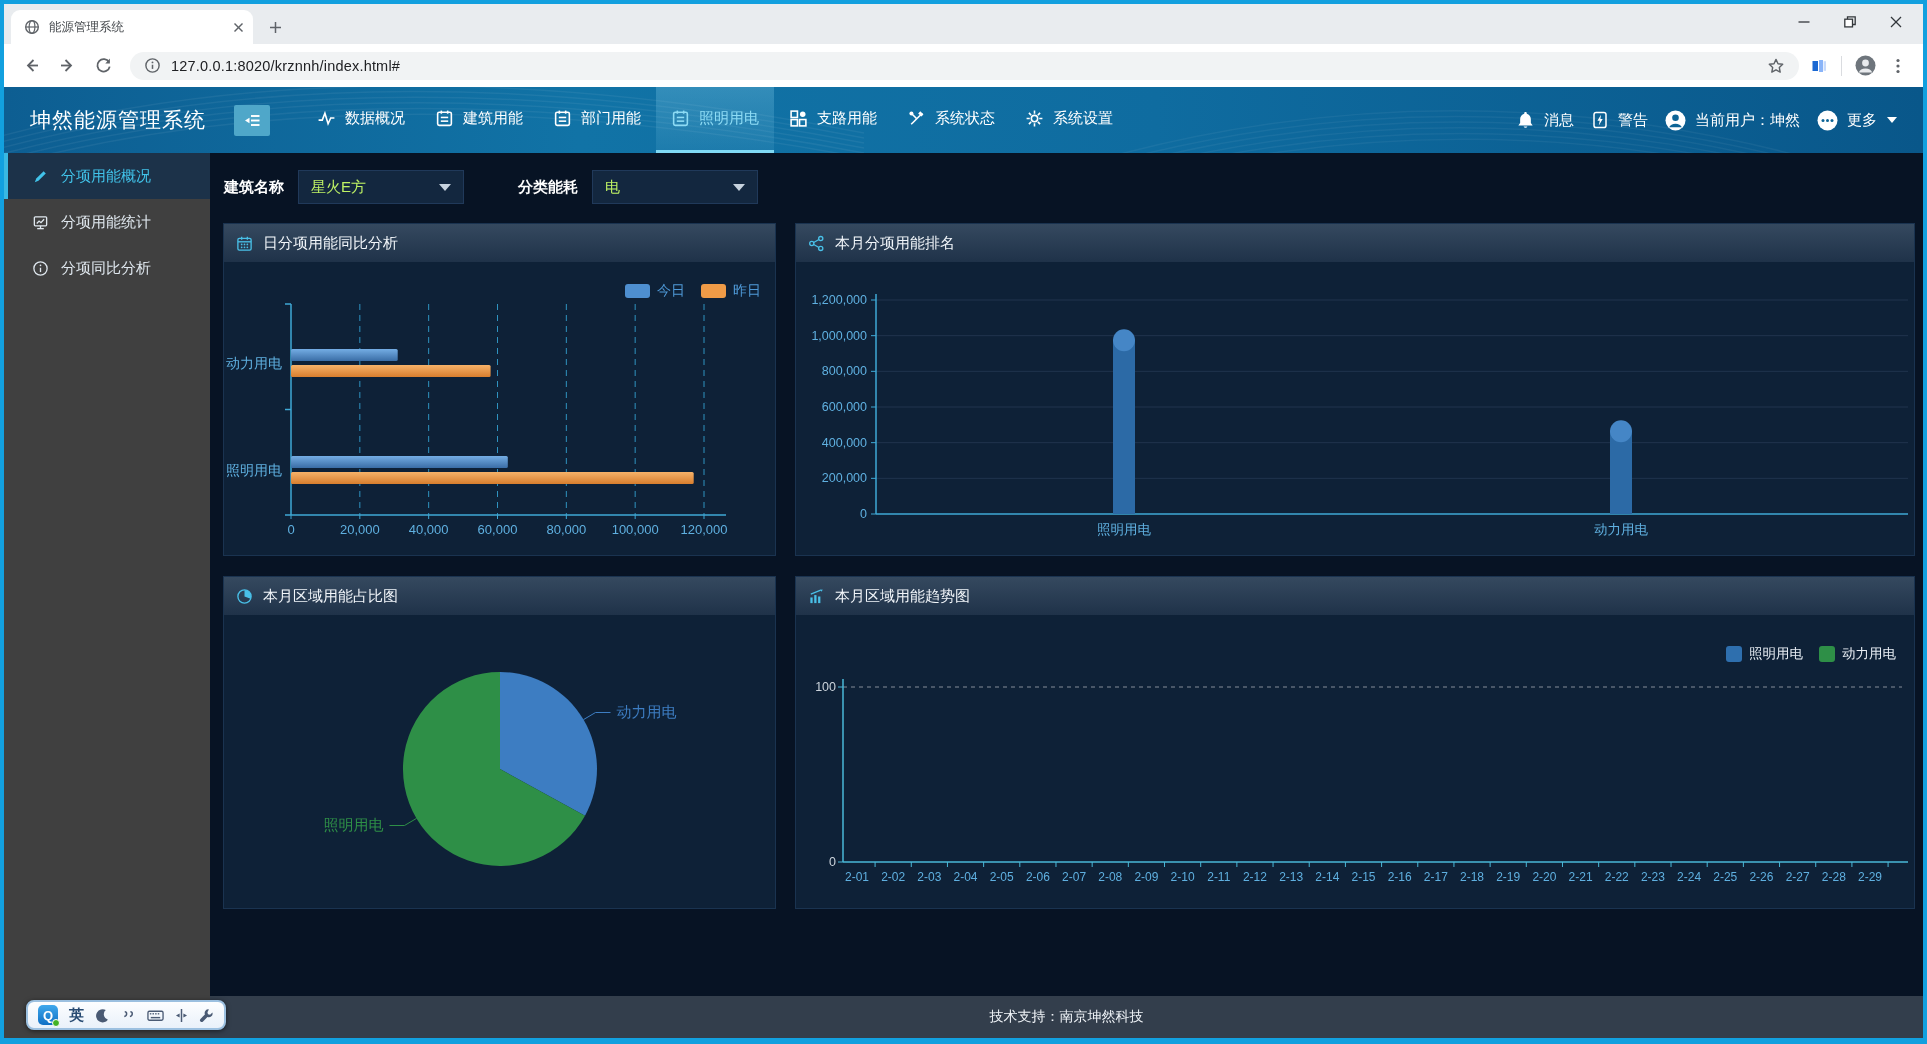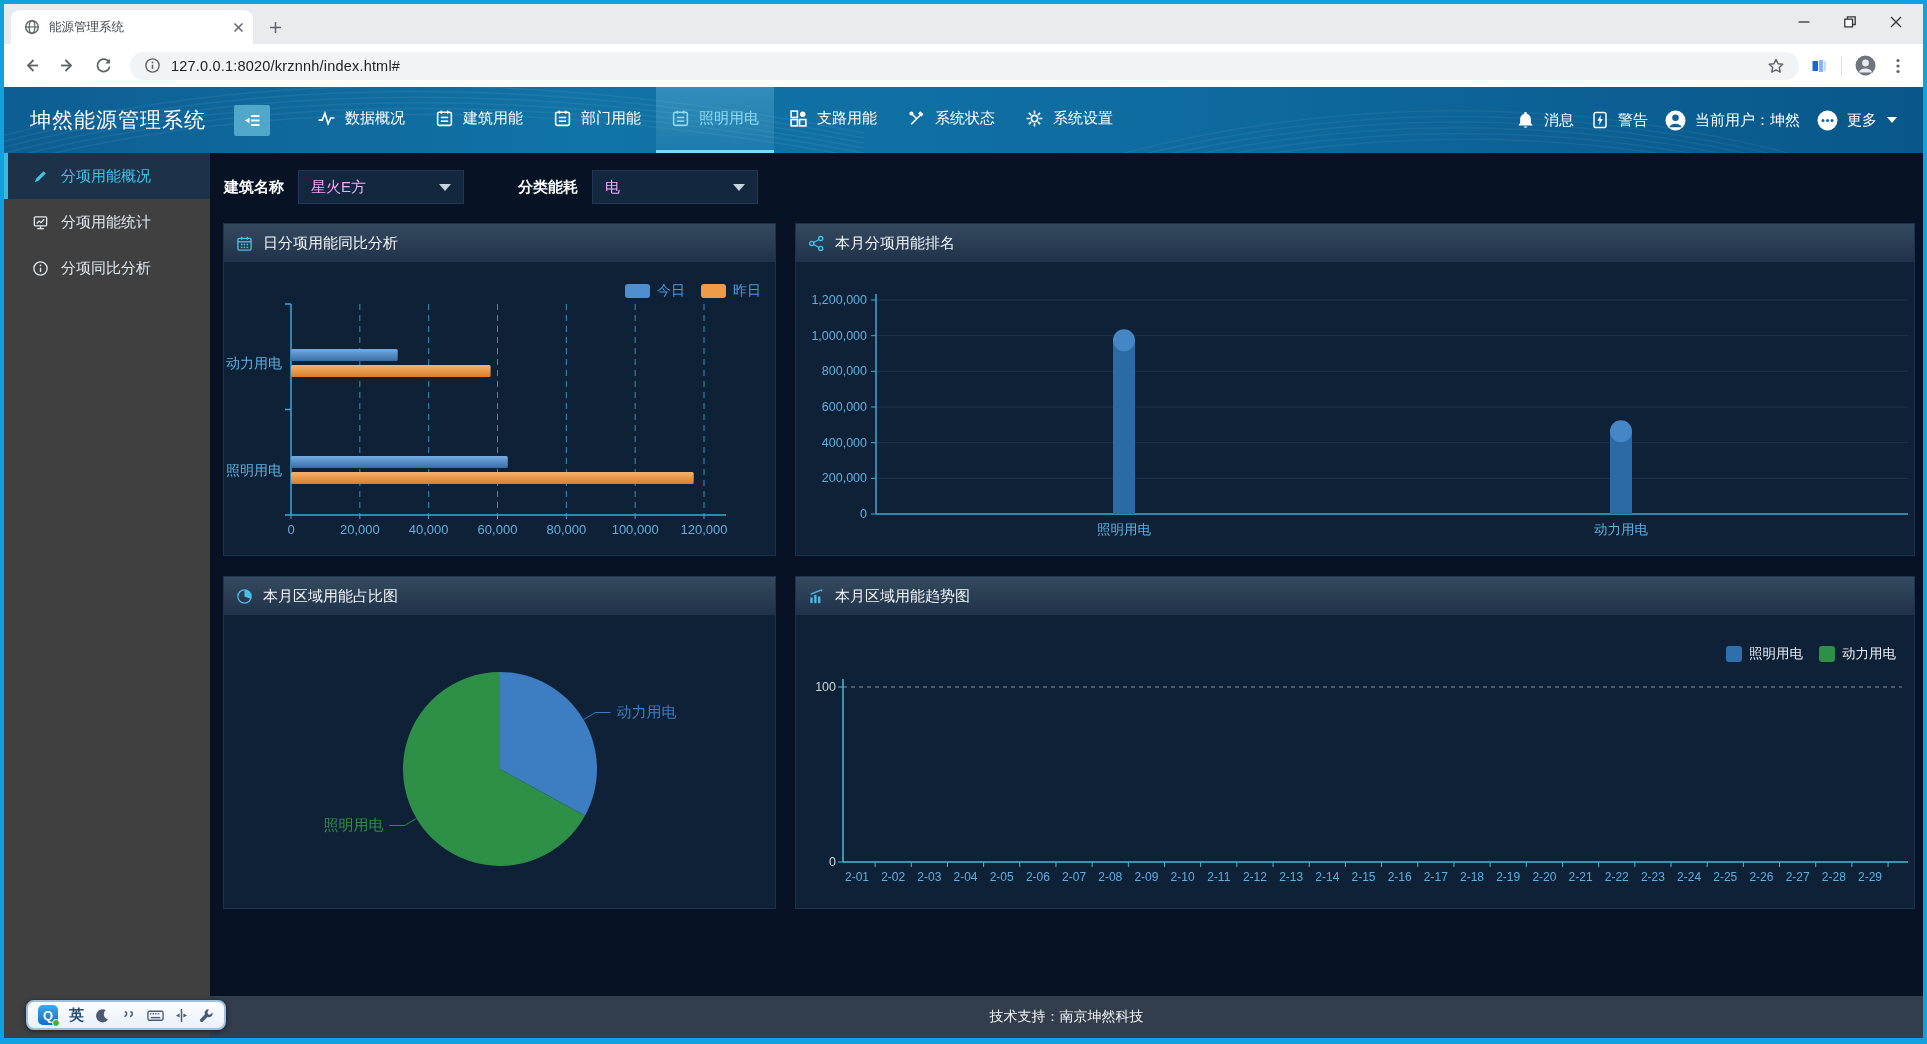--- a/index.html
+++ b/index.html
@@ -45,21 +45,21 @@
   
   .main{flex:1;display:flex;min-height:0}
   .sidebar{width:206px;background:#404040;flex-shrink:0}
   .side-item{height:46px;display:flex;align-items:center;gap:12px;padding-left:24px;font-size:15px;
     color:#dfe7ee;border-left:4px solid transparent;cursor:pointer}
   .side-item.active{background:#1c3249;border-left-color:#39b8e2;color:#41c3ea}
   .content{flex:1;display:flex;flex-direction:column;background:#071324;min-width:0}
   .filters{display:flex;align-items:center;margin:17px 0 0 14px;gap:14px}
   .f-label{font-size:15px;font-weight:700;color:#fff}
   .select{width:166px;height:34px;background:#13273f;border:1px solid #20395a;display:flex;align-items:center;
-    justify-content:space-between;padding:0 12px;color:#f0abfc;font-size:15px;cursor:pointer}
+    justify-content:space-between;padding:0 12px;color:#bef264;font-size:15px;cursor:pointer}
   .caret{width:0;height:0;border-left:6px solid transparent;border-right:6px solid transparent;border-top:7px solid #c6d2de}
   .f-gap{width:26px}
   .grid{display:grid;grid-template-columns:553px 1120px;grid-template-rows:333px 333px;gap:20px 19px;margin:19px 13px 0 13px}
   .panel{background:#0e2137;border:1px solid #1a3350;display:flex;flex-direction:column;min-width:0}
   .panel-h{height:38px;flex-shrink:0;background:linear-gradient(180deg,#35495f,#1f3249);display:flex;
     align-items:center;gap:10px;padding:0 12px;color:#f2f6fa;font-size:15px}
   .panel-b{flex:1;position:relative;overflow:hidden}
   .chartbox{position:absolute;inset:0}
   .legend{position:absolute;display:flex;gap:16px;z-index:2}
   #legend-daily{top:20px;right:14px}

